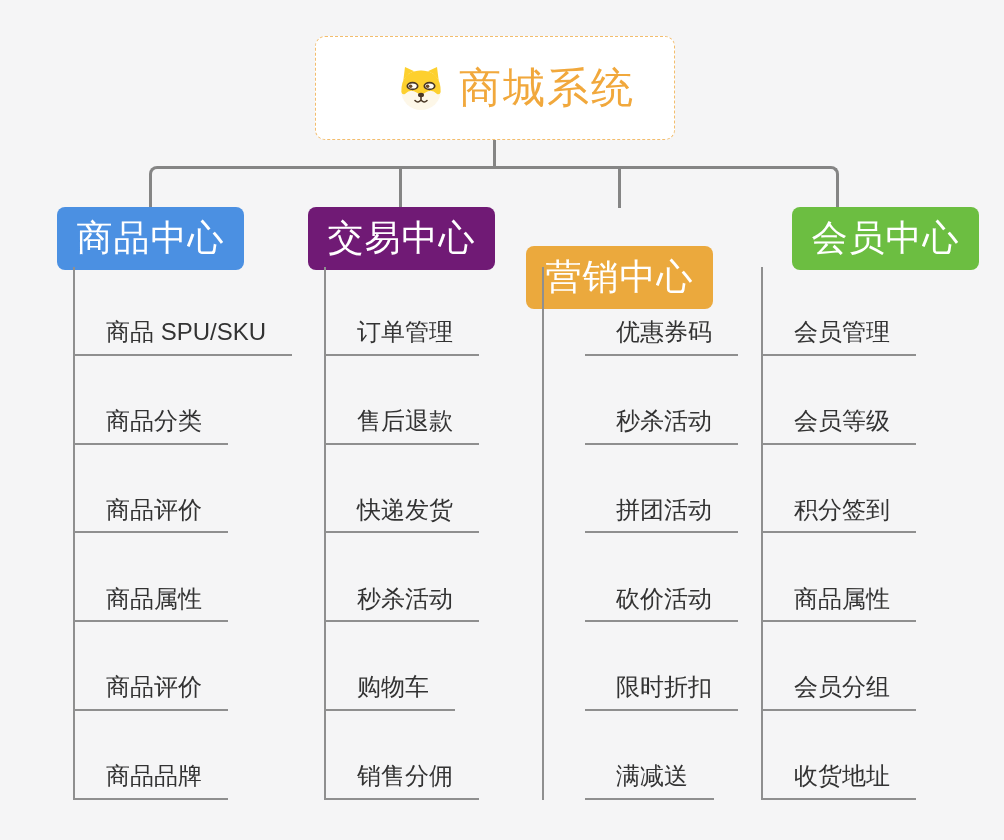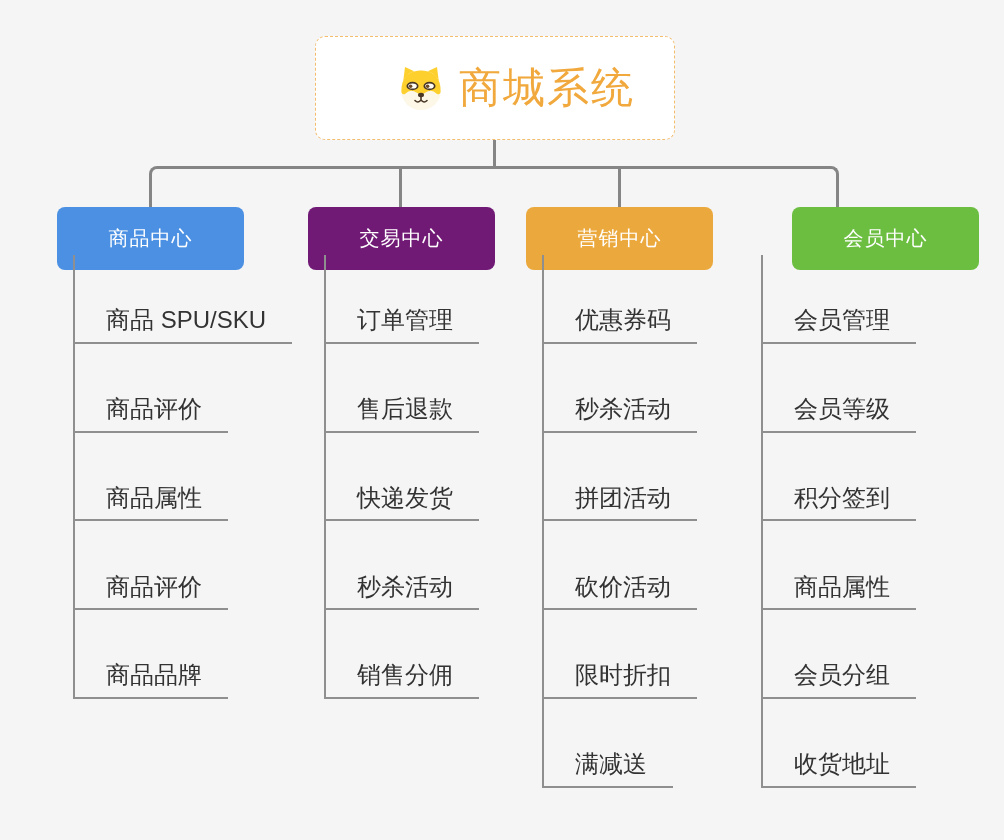--- a/index.html
+++ b/index.html
@@ -41,34 +41,34 @@
     border-top-left-radius:8px;border-top-right-radius:8px;
     background:transparent;
   }
   .stub-mid1{left:399px;top:166px;width:3px;height:42px;}
   .stub-mid2{left:618px;top:166px;width:3px;height:42px;}
   
   .branch-box{
     position:absolute;top:207px;width:187px;height:63px;
     border-radius:8px;
     display:flex;align-items:center;justify-content:center;
-    color:#ffffff;font-size:20px;letter-spacing:1px;
+    color:#ffffff;font-size:36px;letter-spacing:1px;
   }
   .bx0{left:57px;}
   .bx1{left:308px;}
-  .bx2{left:526px;}
+  .bx2{left:526px;margin-top:39px;}
   .bx3{left:745px;}
   
   .children{
-    position:absolute;top:255px;
+    position:absolute;top:267px;
     border-left:2px solid var(--line2,#8f8f8f);
   }
   .ch0{left:73px;}
   .ch1{left:324px;}
-  .ch2{left:542px;}
+  .ch2{left:542px;padding-left:41px;}
   .ch3{left:761px;}
   .child{
     height:88.8px;
     box-sizing:border-box;
     border-bottom:2px solid var(--line2,#8f8f8f);
     display:flex;align-items:flex-end;
     padding:0 26px 8px 31px;
     width:max-content;
     font-size:24px;
     color:var(--text,#333333);
@@ -112,31 +112,33 @@
   </div>
   <div class="branch-box bx2" style="background: rgb(235, 169, 61);">
     <span>营销中心</span>
   </div>
   <div class="branch-box bx3" style="background: rgb(108, 190, 65); margin-left: 47px;">
     <span>会员中心</span>
   </div>
 
   <div class="children ch0">
     <div class="child">商品 SPU/SKU</div>
+    <div class="child">商品分类</div>
     <div class="child">商品评价</div>
     <div class="child">商品属性</div>
     <div class="child">商品评价</div>
     <div class="child">商品品牌</div>
   </div>
 
   <div class="children ch1">
     <div class="child">订单管理</div>
     <div class="child">售后退款</div>
     <div class="child">快递发货</div>
     <div class="child">秒杀活动</div>
+    <div class="child">购物车</div>
     <div class="child">销售分佣</div>
   </div>
 
   <div class="children ch2">
     <div class="child">优惠券码</div>
     <div class="child">秒杀活动</div>
     <div class="child">拼团活动</div>
     <div class="child">砍价活动</div>
     <div class="child">限时折扣</div>
     <div class="child">满减送</div>

